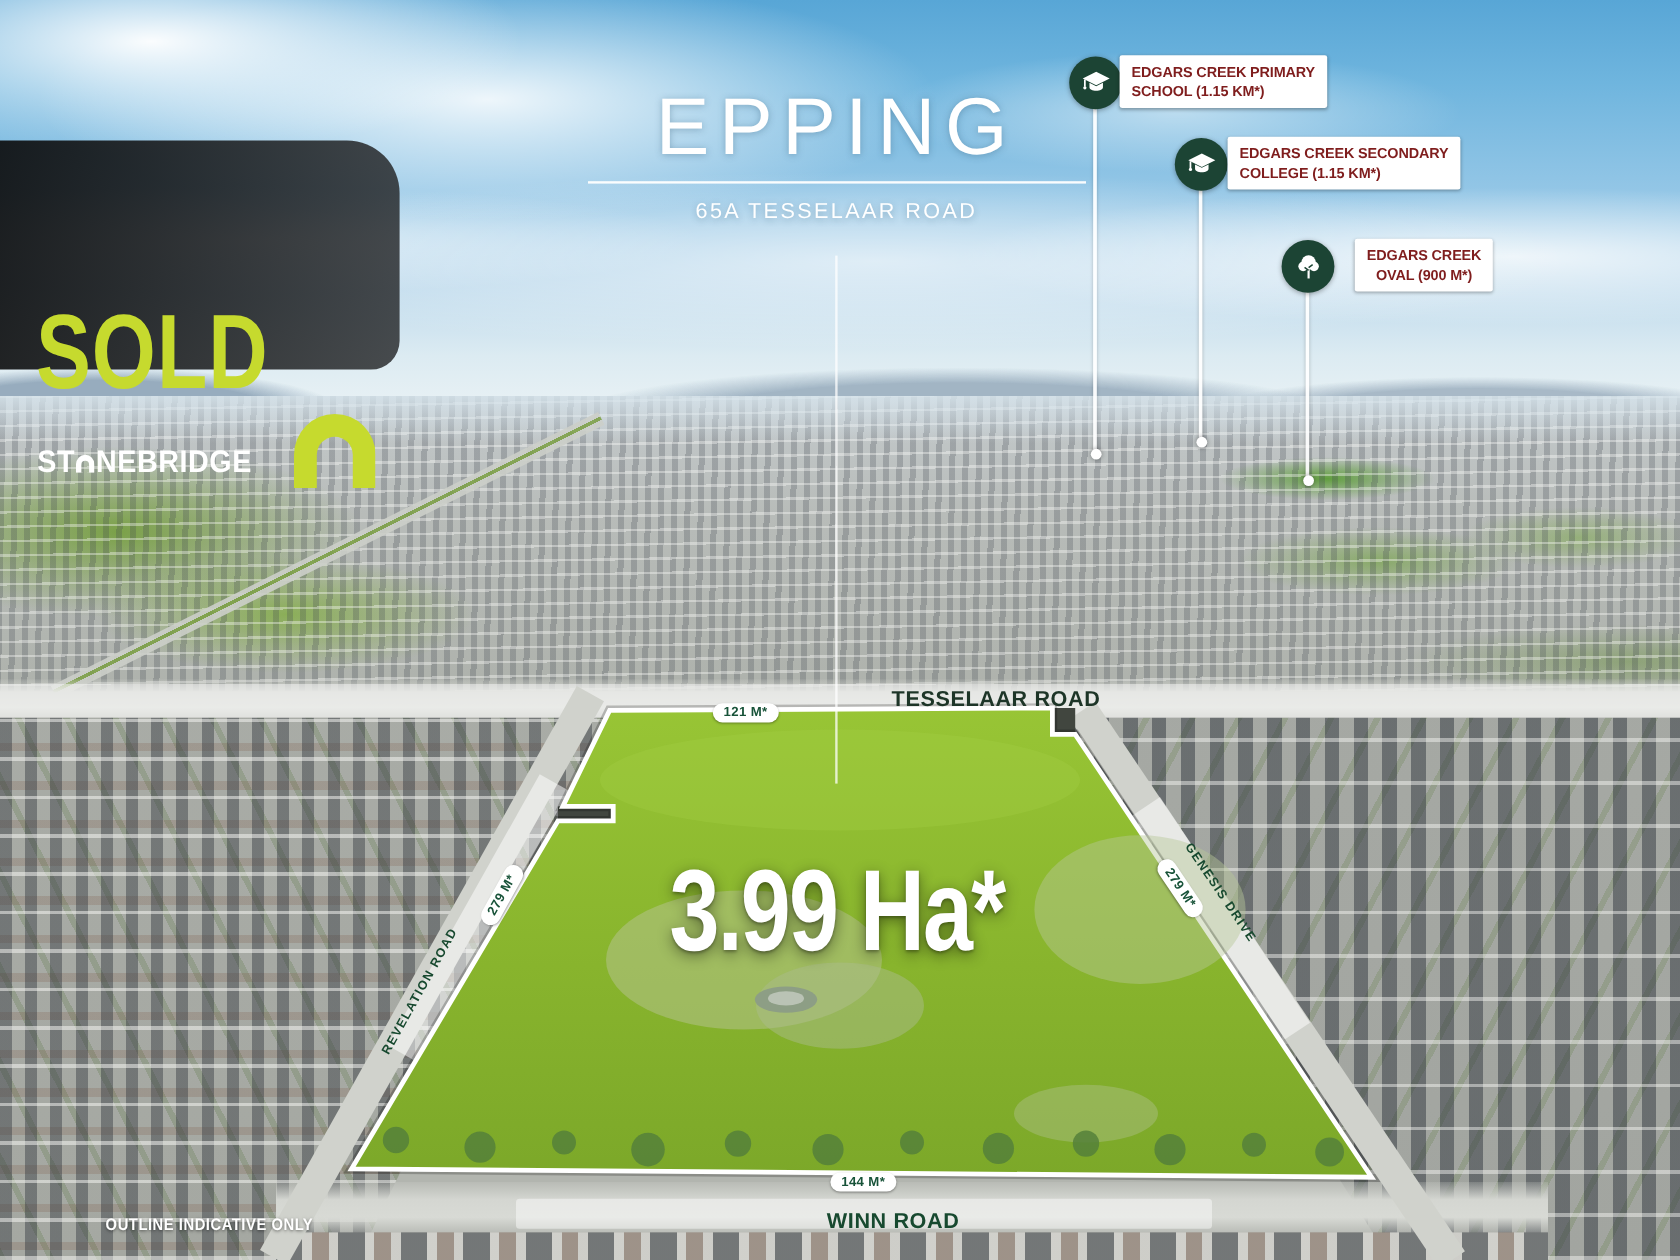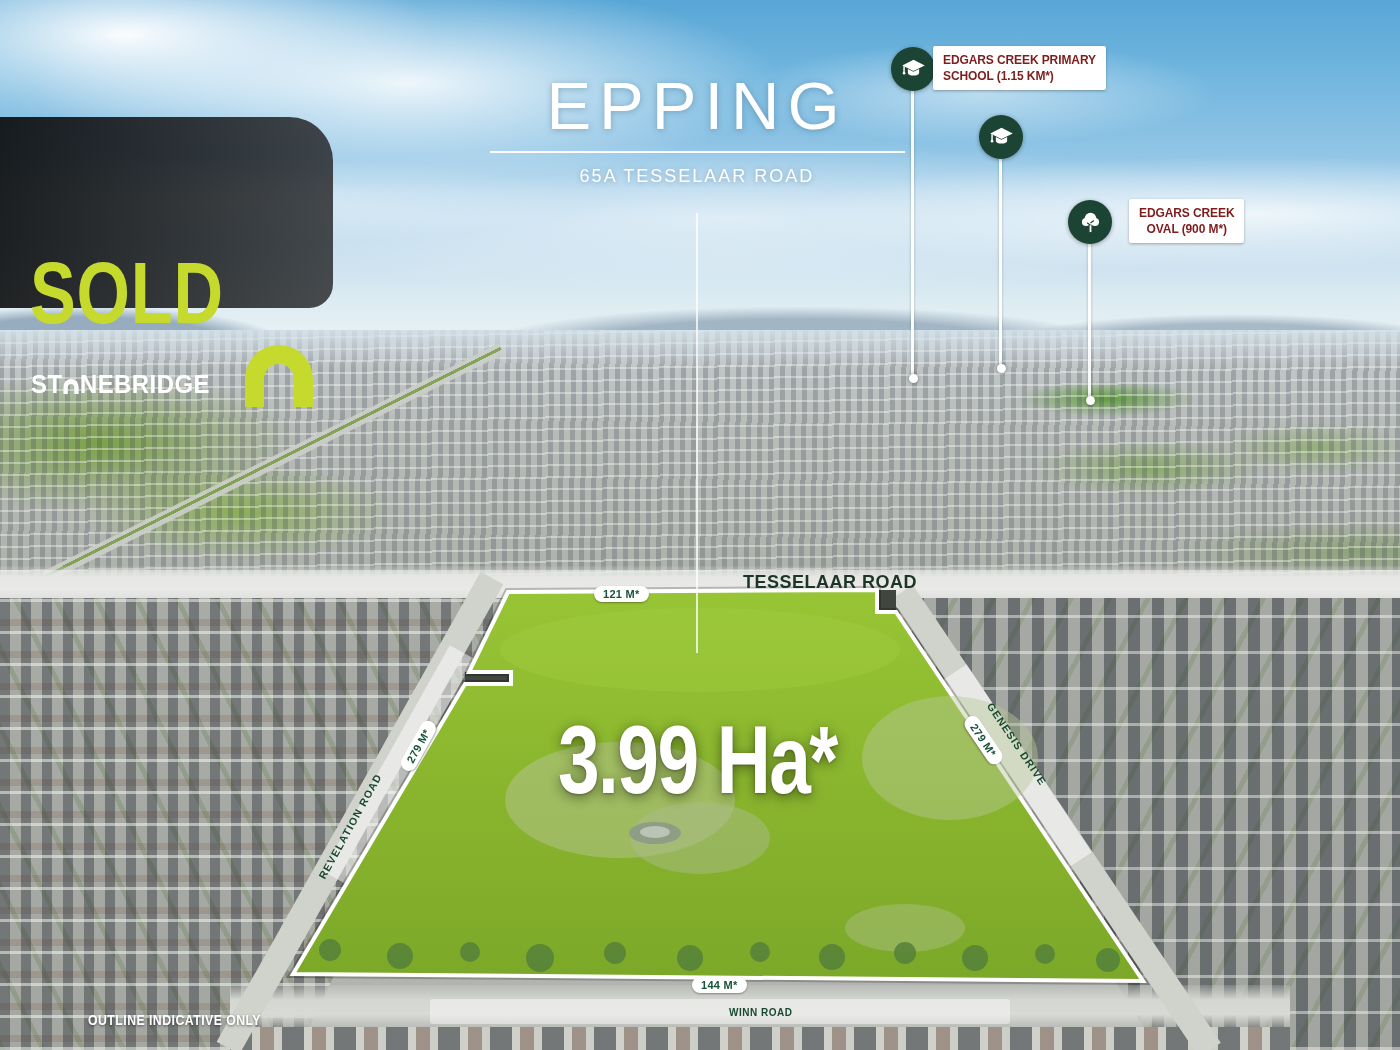--- a/index.html
+++ b/index.html
@@ -94,21 +94,21 @@
     box-shadow:0 0 4px rgba(0,0,0,.4);}
   .callout-circle{position:absolute;width:44px;height:44px;border-radius:50%;background:#1c4434;
     box-shadow:0 1px 4px rgba(0,0,0,.35);display:flex;align-items:center;justify-content:center;}
   .callout-label{position:absolute;background:#fff;color:#7f1d1d;font-weight:bold;font-size:12px;
     letter-spacing:-.1px;line-height:1.35;padding:6px 10px;border-radius:2px;white-space:nowrap;
     box-shadow:0 1px 3px rgba(0,0,0,.3);}
 
   
   .roadname{position:absolute;font-weight:bold;white-space:nowrap;color:#17492f;letter-spacing:.5px;}
   .rn-north{left:743px;top:572px;font-size:18px;color:#1d3527;}
-  .rn-south{left:689px;top:1007px;font-size:10px;margin-left:40px;}
+  .rn-south{left:689px;top:1007px;font-size:18px;}
   .rn-west{left:283px;top:820px;font-size:10.5px;letter-spacing:1.2px;
     transform:rotate(-61deg);transform-origin:center;width:134px;text-align:center;}
   .rn-east{left:950px;top:738px;font-size:10.5px;letter-spacing:1.2px;
     transform:rotate(56deg);transform-origin:center;width:134px;text-align:center;}
   .pill{position:absolute;background:#fff;color:#185339;font-weight:bold;font-size:11px;
     letter-spacing:.3px;padding:2px 9px;border-radius:9px;box-shadow:0 1px 2px rgba(0,0,0,.35);
     white-space:nowrap;}
   .pill-n{left:594px;top:586px;}
   .pill-s{left:692px;top:977px;}
   .pill-w{left:391px;top:738px;transform:rotate(-61deg);}
@@ -215,20 +215,24 @@
   <div class="stem" style="left:999px;top:157px;height:211px;"></div>
   <div class="stem-dot" style="left:997px;top:364px;"></div>
   <div class="callout-circle" style="left:979px;top:115px;">
     <svg width="27" height="27" viewBox="0 0 24 24">
       <path d="M12 3.4 22 8.4 12 13.4 2 8.4Z" fill="#fff"></path>
       <path d="M7 11.6v3.2c0 1.5 2.2 2.6 5 2.6s5-1.1 5-2.6v-3.2L12 14.1Z" fill="#fff"></path>
       <path d="M3.6 9.2v5.2" stroke="#fff" stroke-width="1.3"></path>
       <circle cx="3.6" cy="15.3" r="1.2" fill="#fff"></circle>
     </svg>
   </div>
+  <div class="callout-label" style="left:1023px;top:114px;">
+    <div>EDGARS CREEK SECONDARY</div>
+    <div>COLLEGE (1.15 KM*)</div>
+  </div>
 
   <div class="stem" style="left:1088px;top:242px;height:158px;"></div>
   <div class="stem-dot" style="left:1086px;top:396px;"></div>
   <div class="callout-circle" style="left:1068px;top:200px;">
     <svg width="27" height="27" viewBox="0 0 24 24">
       <circle cx="12" cy="8.5" r="5.2" fill="#fff"></circle>
       <circle cx="8" cy="11.5" r="3.6" fill="#fff"></circle>
       <circle cx="16" cy="11.5" r="3.6" fill="#fff"></circle>
       <rect x="11.2" y="13" width="1.6" height="7.5" fill="#fff"></rect>
       <path d="M12 12.5l3-2.2M12 14.5l-3-2.2" stroke="#1c4434" stroke-width="1.1"></path>

